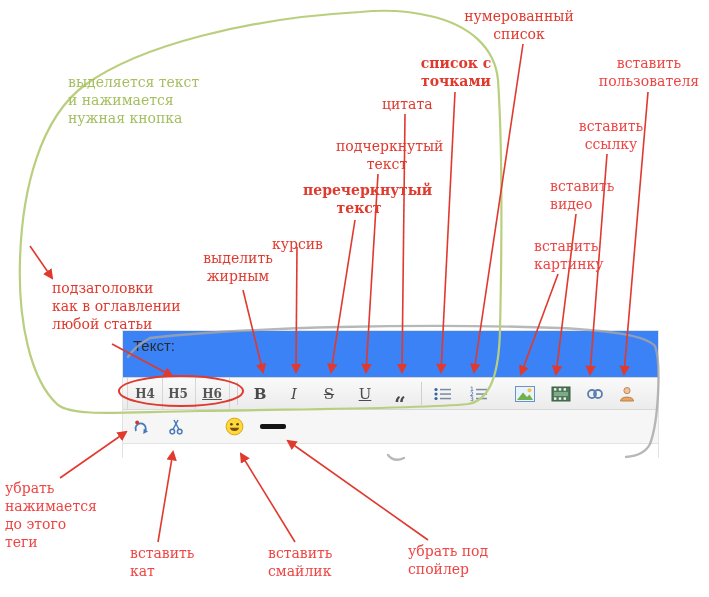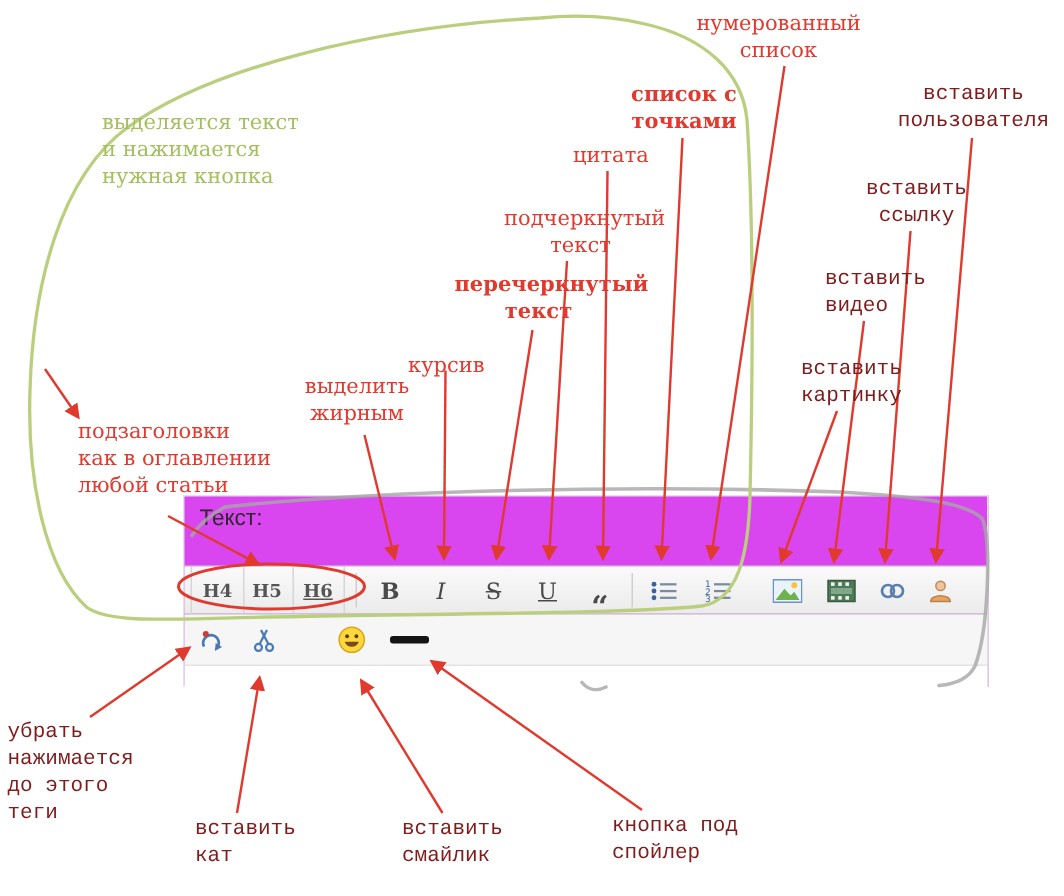--- a/index.html
+++ b/index.html
@@ -5,28 +5,28 @@
   html,body{margin:0;padding:0;background:#fff;}
   #stage{
     position:relative;width:709px;height:597px;background:#ffffff;overflow:hidden;
     font-family:"DejaVu Serif", serif;
   }
   .label{
     position:absolute;white-space:pre-line;font-size:14px;line-height:1.28;
     z-index:10;
   }
   .red{color:#e0392e;}
-  .purple{color:#7f1d1d;font-family:Liberation Mono, monospace;}
+  .purple{color:#ef4444;}
   .green{color:#a4bf5e;}
   .center{text-align:center;}
   #overlay{position:absolute;left:0;top:0;z-index:6;pointer-events:none;}
   
   #panel{
     position:absolute;left:122px;top:330px;width:537px;height:128px;
-    background:#d946ef;border:1px solid #e2e2e2;z-index:2;box-sizing:border-box;
+    background:#3b82f6;border:1px solid #e2e2e2;z-index:2;box-sizing:border-box;
   }
   #text-label{
     position:absolute;left:10px;top:6px;font-family:"Liberation Sans",sans-serif;
     font-size:15px;color:#2b2b2b;
   }
   #toolbar-row1{
     position:absolute;left:0;top:46px;width:100%;height:33px;
     background:linear-gradient(#fafafa,#ebebeb);
     border-top:1px solid #d5d5d5;border-bottom:1px solid #d8d8d8;box-sizing:border-box;
   }
@@ -231,16 +231,16 @@
 картинку</div>
 
   <div class="label purple" style="left:5px;top:480px;width:112px;">убрать
 нажимается
 до этого
 теги</div>
   <div class="label purple" style="left:130px;top:545px;width:82px;">вставить
 кат</div>
   <div class="label purple" style="left:268px;top:545px;width:84px;">вставить
 смайлик</div>
-  <div class="label purple" style="left:408px;top:543px;width:92px;">кнопка под
+  <div class="label purple" style="left:408px;top:543px;width:92px;">убрать под
 спойлер</div>
 
 </div>
 
 </body></html>

